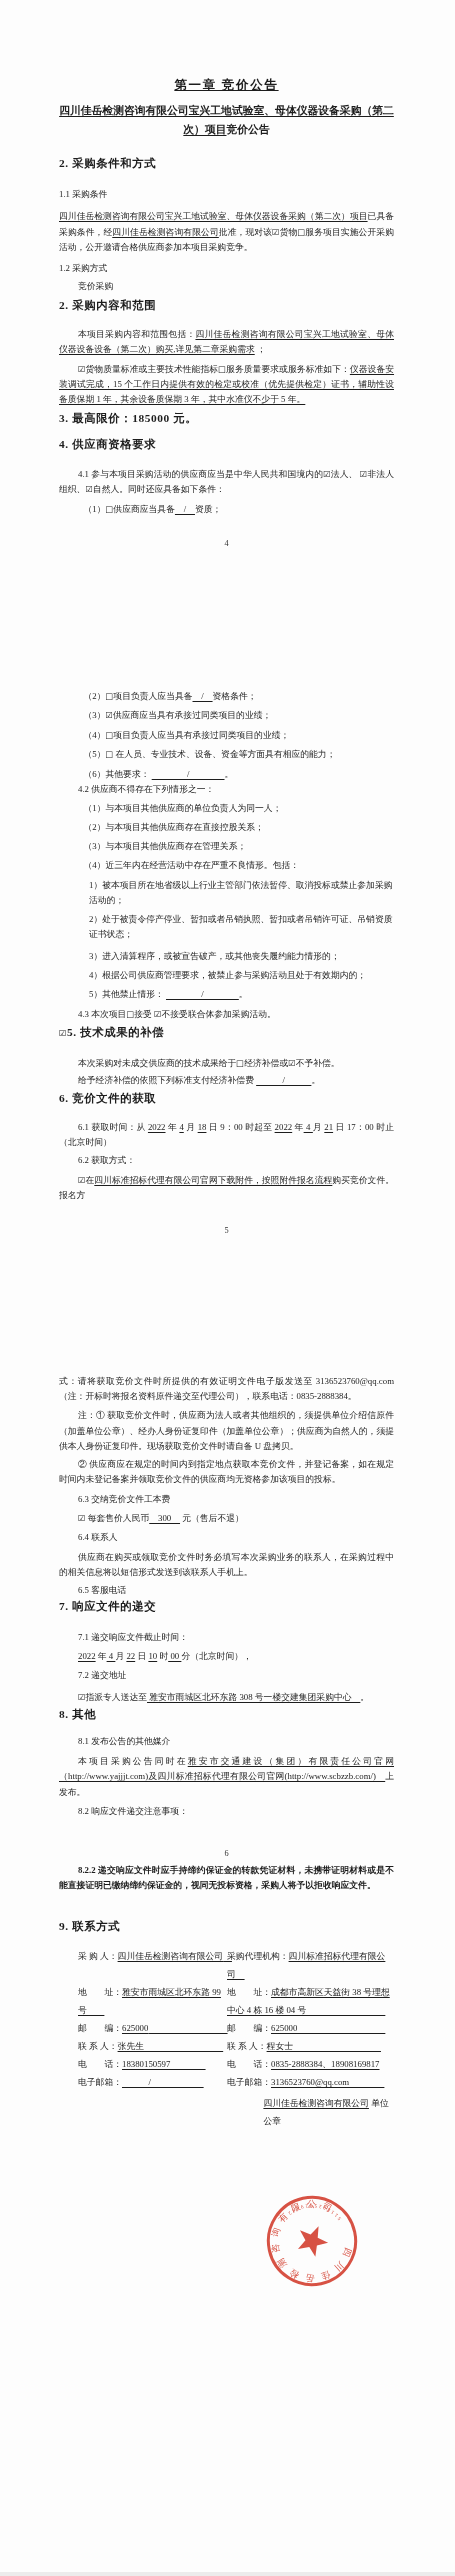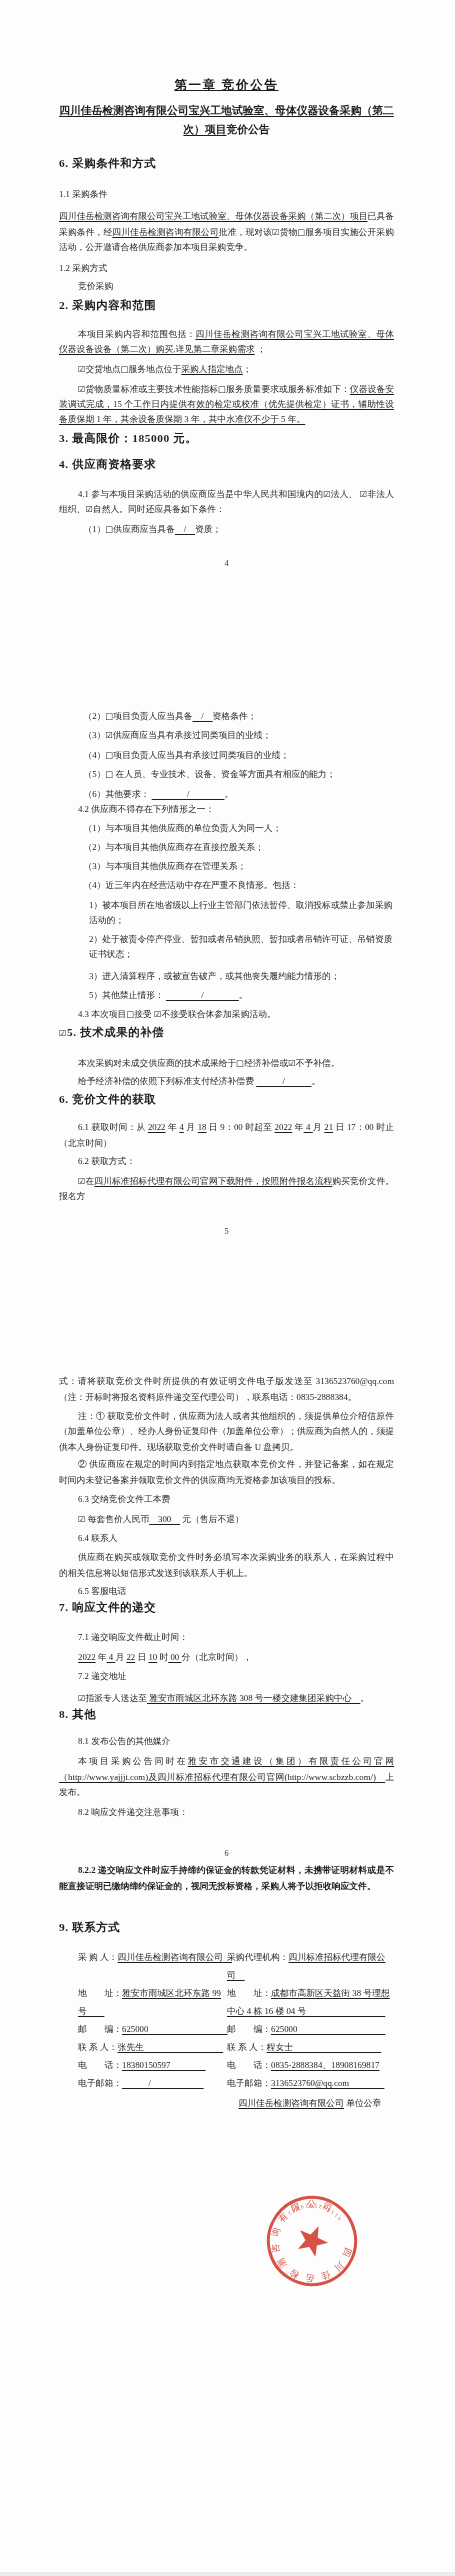--- a/index.html
+++ b/index.html
@@ -29,47 +29,47 @@
   .seal text{fill:#d43a2a;}
   .scan-edge{position:absolute;left:0;bottom:0;width:455px;height:4px;background:#ececec;}
 </style>
 </head>
 <body>
 
 <div class="page">
   <div id="doc">
       <div class="blk chapter" style="margin-top: 77px;"><span>第一章  竞价公告</span></div>
       <div class="blk title" style="margin-top: 6.8px;"><span class="u">四川佳岳检测咨询有限公司宝兴工地试验室、母体仪器设备采购（第二次）项目</span><span>竞价公告</span></div>
-      <div class="blk h2" style="margin-top: 15px;"><span>6. 采购条件和方式</span></div>
+      <div class="blk h2" style="margin-top: 15px;"><span>2. 采购条件和方式</span></div>
       <div class="blk line" style="margin-top: 15px;"><span>1.1 采购条件</span></div>
       <div class="blk para" style="margin-top: 7.4px;"><span class="u">四川佳岳检测咨询有限公司宝兴工地试验室、母体仪器设备采购（第二次）项目</span><span>已具备采购条件，经</span><span class="u">四川佳岳检测咨询有限公司</span><span>批准，现对该</span><span class="cb">☑</span><span>货物</span><span class="cb">□</span><span>服务项目实施公开采购活动，公开邀请合格供应商参加本项目采购竞争。</span></div>
       <div class="blk line" style="margin-top: 5.7px;"><span>1.2 采购方式</span></div>
       <div class="blk line ind1" style="margin-top: 2.3px;"><span>竞价采购</span></div>
       <div class="blk h2" style="margin-top: 2.3px;"><span>2. 采购内容和范围</span></div>
       <div class="blk para fi" style="margin-top: 13px;"><span>本项目采购内容和范围包括：</span><span class="u">四川佳岳检测咨询有限公司宝兴工地试验室、母体仪器设备设备（第二次）购买,详见第二章采购需求</span><span> ；</span></div>
-      <div class="blk line ind1" style="margin-top: 4.6px;"><span class="cb">☑</span><span>交货地点</span><span class="cb">□</span><span>服务地点位于</span><span class="u">采购人指定地点</span><span>；</span></div>
       <div class="blk para fi" style="margin-top: 4px;"><span class="cb">☑</span><span>货物质量标准或主要技术性能指标</span><span class="cb">□</span><span>服务质量要求或服务标准如下：</span><span class="u">仪器设备安装调试完成，15 个工作日内提供有效的检定或校准（优先提供检定）证书，辅助性设备质保期 1 年，其余设备质保期 3 年，其中水准仪不少于 5 年。</span></div>
       <div class="blk h2" style="margin-top: 2.3px;"><span>3. 最高限价：185000 元。</span></div>
       <div class="blk h2" style="margin-top: 8.5px;"><span>4. 供应商资格要求</span></div>
       <div class="blk para fi" style="margin-top: 14.2px;"><span>4.1 参与本项目采购活动的供应商应当是中华人民共和国境内的</span><span class="cb">☑</span><span>法人、 </span><span class="cb">☑</span><span>非法人组织、</span><span class="cb">☑</span><span>自然人。同时还应具备如下条件：</span></div>
       <div class="blk line ind2" style="margin-top: 4.6px;"><span>（1）</span><span class="cb">□</span><span>供应商应当具备</span><span class="u">　/　</span><span>资质；</span></div>
       <div class="blk footer" style="margin-top: 18px;"><span>4</span></div>
       <div class="blk line ind2" style="margin-top: 138px;"><span>（2）</span><span class="cb">□</span><span>项目负责人应当具备</span><span class="u">　/　</span><span>资格条件；</span></div>
       <div class="blk line ind2" style="margin-top: 4px;"><span>（3）</span><span class="cb">☑</span><span>供应商应当具有承接过同类项目的业绩；</span></div>
       <div class="blk line ind2" style="margin-top: 4px;"><span>（4）</span><span class="cb">□</span><span>项目负责人应当具有承接过同类项目的业绩；</span></div>
       <div class="blk line ind2" style="margin-top: 4px;"><span>（5）</span><span class="cb">□</span><span> 在人员、专业技术、设备、资金等方面具有相应的能力；</span></div>
       <div class="blk line ind2" style="margin-top: 4px;"><span>（6）其他要求： </span><span class="u">　　　　/　　　　</span><span>。</span></div>
       <div class="blk line ind1" style=""><span>4.2 供应商不得存在下列情形之一：</span></div>
       <div class="blk line ind2" style="margin-top: 3.4px;"><span>（1）与本项目其他供应商的单位负责人为同一人；</span></div>
       <div class="blk line ind2" style="margin-top: 4px;"><span>（2）与本项目其他供应商存在直接控股关系；</span></div>
       <div class="blk line ind2" style="margin-top: 3.4px;"><span>（3）与本项目其他供应商存在管理关系；</span></div>
       <div class="blk line ind2" style="margin-top: 4px;"><span>（4）近三年内在经营活动中存在严重不良情形。包括：</span></div>
       <div class="blk line ind3" style="margin-top: 4px;"><span>1）被本项目所在地省级以上行业主管部门依法暂停、取消投标或禁止参加采购活动的；</span></div>
       <div class="blk line ind3" style="margin-top: 3.4px;"><span>2）处于被责令停产停业、暂扣或者吊销执照、暂扣或者吊销许可证、吊销资质证书状态；</span></div>
       <div class="blk line ind3" style="margin-top: 5.7px;"><span>3）进入清算程序，或被宣告破产，或其他丧失履约能力情形的；</span></div>
+      <div class="blk line ind3" style="margin-top: 4px;"><span>4）根据公司供应商管理要求，被禁止参与采购活动且处于有效期内的；</span></div>
       <div class="blk line ind3" style="margin-top: 4px;"><span>5）其他禁止情形： </span><span class="u">　　　　/　　　　</span><span>。</span></div>
       <div class="blk line ind1" style="margin-top: 4px;"><span>4.3 本次项目</span><span class="cb">□</span><span>接受 </span><span class="cb">☑</span><span>不接受联合体参加采购活动。</span></div>
       <div class="blk h2" style="margin-top: 1.7px;"><span class="cb">☑</span><span>5. 技术成果的补偿</span></div>
       <div class="blk line ind1" style="margin-top: 13.7px;"><span>本次采购对未成交供应商的技术成果给于</span><span class="cb">□</span><span>经济补偿或</span><span class="cb">☑</span><span>不予补偿。</span></div>
       <div class="blk line ind1" style="margin-top: 2.3px;"><span>给予经济补偿的依照下列标准支付经济补偿费 </span><span class="u">　　　/　　　</span><span>。</span></div>
       <div class="blk h2" style="margin-top: 1.7px;"><span>6. 竞价文件的获取</span></div>
       <div class="blk para fi" style="margin-top: 12.5px;"><span>6.1 获取时间：从 </span><span class="u">2022</span><span> 年 </span><span class="u">4</span><span> 月 </span><span class="u">18</span><span> 日 9：00 时起至 </span><span class="u">2022</span><span> 年</span><span class="u"> 4 </span><span>月 </span><span class="u">21</span><span> 日 17：00 时止（北京时间）</span></div>
       <div class="blk line ind1" style="margin-top: 2.3px;"><span>6.2 获取方式：</span></div>
       <div class="blk para fi" style="margin-top: 4.6px;"><span class="cb">☑</span><span>在</span><span class="u">四川标准招标代理有限公司官网下载附件，按照附件报名流程</span><span>购买竞价文件。报名方</span></div>
       <div class="blk footer" style="margin-top: 19.4px;"><span>5</span></div>
@@ -110,21 +110,21 @@
         <div class="r"><span>联 系 人：</span><span class="u">程女士　　　　　　　　　　</span></div>
       </div>
       <div class="blk row">
         <div class="l"><span>电　　话：</span><span class="u">18380150597　　　　</span></div>
         <div class="r"><span>电　　话：</span><span class="u">0835-2888384、18908169817</span></div>
       </div>
       <div class="blk row">
         <div class="l"><span>电子邮箱：</span><span class="u">　　　/　　　　　　</span></div>
         <div class="r"><span>电子邮箱：</span><span class="u">3136523760@qq.com　　　　</span></div>
       </div>
-      <div class="blk row" style="margin-top: 2.3px;">
+      <div class="blk row" style="margin-top: 2.3px; gap: 25px;">
         <div class="l"></div>
         <div class="r caption"><span class="u">四川佳岳检测咨询有限公司</span><span> 单位公章</span></div>
       </div>
     </div>
 
   <svg class="seal" viewBox="0 0 164 164" xmlns="http://www.w3.org/2000/svg">
     <defs>
       <path id="sealNamePath" d="M82,82 m-57,0 a57,57 0 1,1 114,0 a57,57 0 1,1 -114,0"></path>
       <path id="sealCodePath" d="M20,82 a62,62 0 0,0 124,0"></path>
     </defs>

